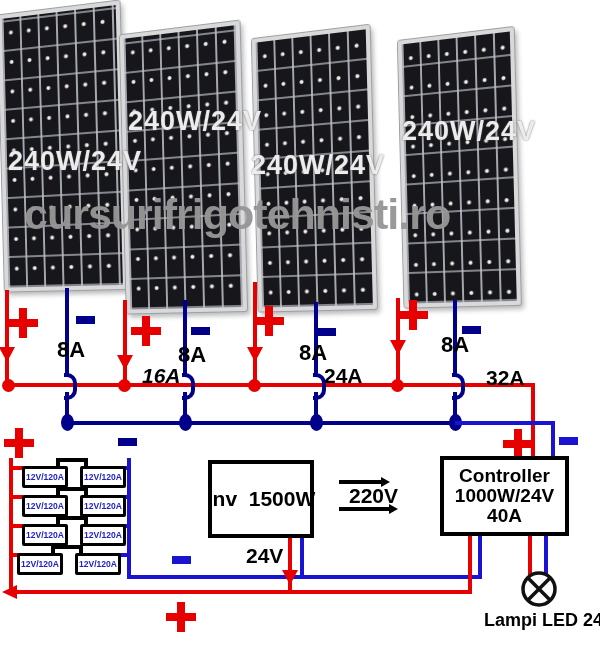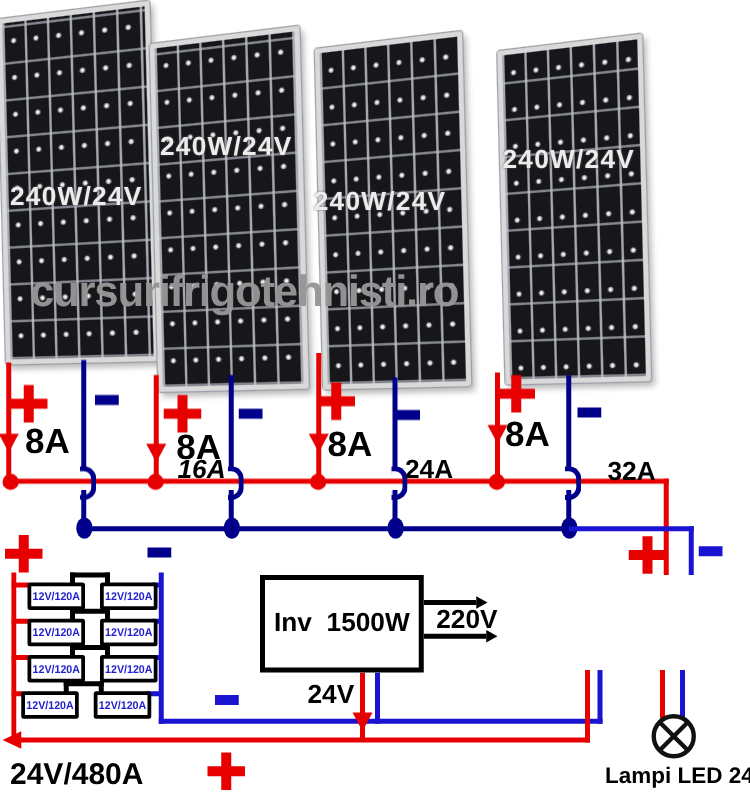--- a/index.html
+++ b/index.html
@@ -11,25 +11,25 @@
     border:4px solid #d9d9d9;outline:1px solid #9aa0a6;border-radius:2px;
     background-color:#17171b;
     background-image:
       radial-gradient(circle, rgba(255,255,255,.92) 1.3px, rgba(255,255,255,0) 2.6px),
       repeating-linear-gradient(90deg, rgba(188,193,201,.85) 0 1.7px, rgba(0,0,0,0) 1.7px 19px),
       repeating-linear-gradient(0deg, rgba(188,193,201,.65) 0 1.7px, rgba(0,0,0,0) 1.7px 30px);
     background-size:19px 30px,auto,auto;
     box-shadow:3px 4px 5px rgba(0,0,0,.28);
     transform:perspective(700px) rotateY(-14deg) rotate(-4deg) skewX(-2.5deg);
   }
-  .panel-label{position:absolute;z-index:6;font-weight:bold;font-size:21px;
+  .panel-label{position:absolute;z-index:6;font-weight:bold;font-size:27px;
     color:#ececec;letter-spacing:1px;text-shadow:0 0 2px rgba(90,90,90,.9);white-space:nowrap;}
 
   .watermark{position:absolute;left:24px;top:190px;z-index:7;font-weight:bold;
-    font-size:35px;color:rgba(150,150,150,.97);letter-spacing:-1px;white-space:nowrap;margin-top:24px;}
+    font-size:43px;color:rgba(150,150,150,.97);letter-spacing:-1px;white-space:nowrap;}
 
   
   .wv,.wh{position:absolute;}
   .wv{width:4px;} .wh{height:4px;}
   .red{background:#e60000;} .navy{background:#00008b;} .blue{background:#1a14d2;} .blk{background:#000;}
   .dot{position:absolute;border-radius:50%;}
   .dot.red{width:13px;height:13px;}
   .dot.navy{width:13px;height:17px;}
   .hop{position:absolute;width:9px;height:19px;border:4px solid #00008b;border-left:none;
        border-radius:0 10px 10px 0;background:transparent;}
@@ -42,21 +42,21 @@
 
   
   .plus{position:absolute;width:30px;height:30px;}
   .plus i{position:absolute;background:#e60000;display:block;}
   .plus i.h{left:0;top:11px;width:30px;height:8px;}
   .plus i.v{left:11px;top:0;width:8px;height:30px;}
   .minus{position:absolute;width:19px;height:8px;}
 
   
   .lbl{position:absolute;font-weight:bold;color:#000;white-space:nowrap;z-index:8;}
-  .amp{font-size:28px;}
+  .amp{font-size:22px;margin-left:37px;}
   .busamp{font-size:21px;}
 
   
   .unitbox{position:absolute;box-sizing:border-box;border:4px solid #000;background:#fff;
     display:flex;flex-direction:column;align-items:center;justify-content:center;
     font-weight:bold;color:#000;z-index:5;text-align:center;}
   .unitbox .ln{line-height:1.05;}
 
   
   .batt{position:absolute;box-sizing:border-box;width:46px;height:22px;border:3px solid #000;
@@ -200,41 +200,45 @@
       <span>12V/120A</span>
     </div>
   <div class="batt" style="left:75px;top:553px;">
       <span>12V/120A</span>
     </div>
 
   <div class="wh blue" style="left:127px;top:575px;width:355px;"></div>
   <div class="wh red" style="left:8px;top:590px;width:464px;"></div>
   <div class="arr-left" style="left:2px;top:585px;"></div>
 
-  <span class="lbl" style="left:8px;top:606px;font-size:24px;">24V/480A</span>
   <div class="plus" style="left:166px;top:602px;">
       <i class="h"></i>
       <i class="v"></i>
     </div>
   <div class="minus blue" style="left:172px;top:556px;"></div>
 
-  <div class="unitbox" style="left:208px;top:460px;width:131px;height:78px;font-size:21px;">
+  <div class="unitbox" style="left:208px;top:460px;width:106px;height:78px;font-size:21px;">
     <div class="ln" style="white-space:pre;">Inv  1500W</div>
   </div>
   <div class="wh blk" style="left:339px;top:480px;width:42px;"></div>
   <div class="arr-right-blk" style="left:381px;top:477px;"></div>
   <div class="wh blk" style="left:339px;top:507px;width:50px;"></div>
   <div class="arr-right-blk" style="left:389px;top:504px;"></div>
   <span class="lbl" style="left:349px;top:484px;font-size:21px;">220V</span>
 
   <div class="wv red" style="left:288px;top:538px;height:54px;"></div>
   <div class="arr-down" style="left:282px;top:570px;"></div>
   <div class="wv blue" style="left:300px;top:538px;height:41px;"></div>
   <span class="lbl" style="left:246px;top:544px;font-size:21px;">24V</span>
 
+  <div class="unitbox" style="left:440px;top:456px;width:129px;height:80px;font-size:19px;">
+    <div class="ln">Controller</div>
+    <div class="ln">1000W/24V</div>
+    <div class="ln">40A</div>
+  </div>
   <div class="plus" style="left:503px;top:429px;">
       <i class="h"></i>
       <i class="v"></i>
     </div>
   <div class="minus blue" style="left:559px;top:437px;"></div>
 
   <div class="wv red" style="left:468px;top:536px;height:58px;"></div>
   <div class="wv blue" style="left:478px;top:536px;height:43px;"></div>
   <div class="wv red" style="left:528px;top:536px;height:40px;"></div>
   <div class="wv blue" style="left:544px;top:536px;height:42px;"></div>

